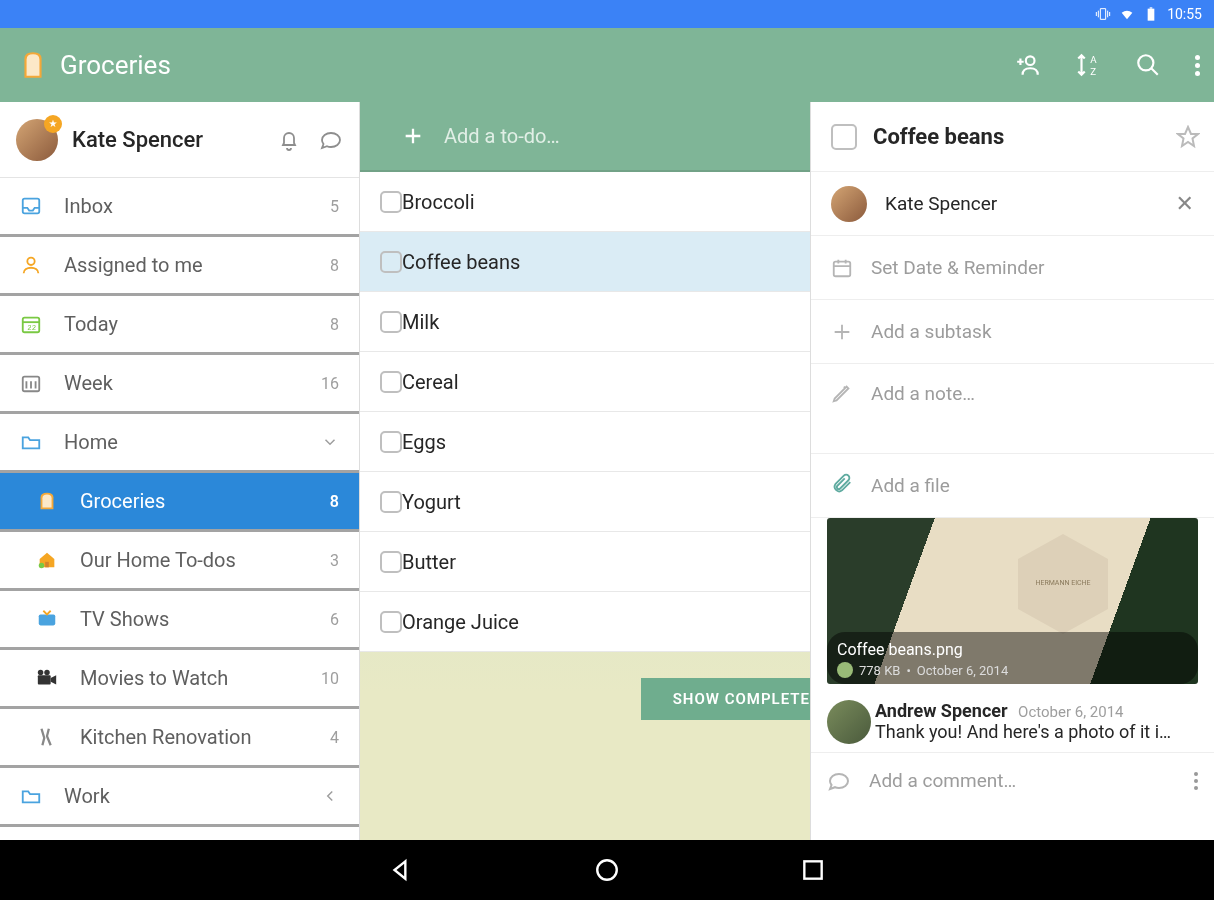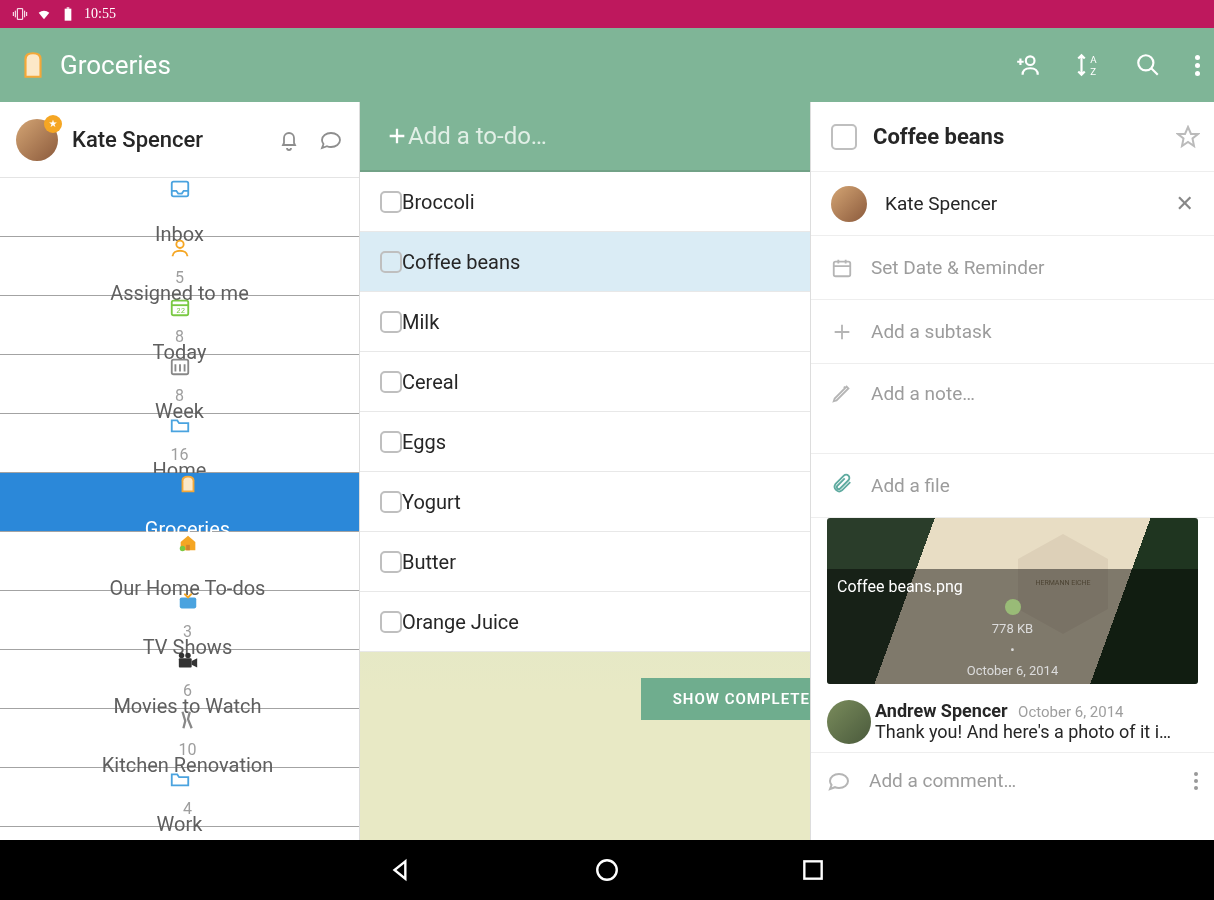--- a/index.html
+++ b/index.html
@@ -1,18 +1,18 @@
 <!DOCTYPE html>
 <html><head>
 <meta charset="utf-8">
 <style>
 * { box-sizing: border-box; margin: 0; padding: 0; }
 body { font-family: -apple-system, "Segoe UI", Roboto, Arial, sans-serif; width: 1214px; height: 900px; background: #000; overflow: hidden; }
 
-.status-bar { height: 28px; background: #be185d; color: #fff; display: flex; align-items: center; padding: 0 12px; font-size: 14px; gap: 8px; font-family: Liberation Serif, serif; }
+.status-bar { height: 28px; background: #3b82f6; color: #fff; display: flex; justify-content: flex-end; align-items: center; padding: 0 12px; font-size: 14px; gap: 8px; }
 .status-bar svg { width: 16px; height: 16px; fill: #fff; }
 
 .app { height: 812px; display: flex; flex-direction: column; background: #c2410c; }
 
 .toolbar { height: 74px; background: #7fb597; display: flex; align-items: center; padding: 0 14px 0 20px; color: #fff; }
 .toolbar .brand-icon { width: 26px; height: 30px; margin-right: 14px; }
 .toolbar .title { font-size: 26px; font-weight: 400; flex: 1; }
 .toolbar .actions { display: flex; gap: 34px; align-items: center; }
 .toolbar .actions svg { width: 26px; height: 26px; fill: none; stroke: #fff; stroke-width: 2; }
 .toolbar .dots span { display:block; width:5px; height:5px; background:#fff; border-radius:50%; margin:3px 0;}
@@ -20,32 +20,32 @@
 .content { flex: 1; display: flex; min-height: 0; }
 
 .sidebar { width: 360px; background: #fff; border-right: 1px solid #ddd; display: flex; flex-direction: column; overflow: hidden;}
 .user-row { display: flex; align-items: center; height: 76px; padding: 0 16px; border-bottom: 1px solid #e4e4e4; gap: 14px; position: relative; }
 .avatar { width: 42px; height: 42px; border-radius: 50%; background: linear-gradient(135deg,#d4a574,#8b5a3c); flex-shrink:0; position: relative;}
 .avatar.badge::after{content:'★'; position:absolute; top:-4px; right:-4px; width:18px; height:18px; background:#f5a623; color:#fff; border-radius:50%; font-size:10px; display:flex; align-items:center; justify-content:center;}
 .user-name { font-size: 22px; color: #262626; flex: 1; font-weight: 500; }
 .user-row svg { width: 24px; height: 24px; stroke: #8e8e8e; fill: none; stroke-width: 1.8; }
 .user-row .actions { display: flex; gap: 18px; }
 
-.nav-item { display: flex; align-items: center; height: 59px; padding: 0 20px; gap: 22px; color: #5f5f5f; font-size: 20px; border-bottom: 1px solid #a3a3a3; position: relative; cursor: pointer; flex-direction: column; }
+.nav-item { display: flex; align-items: center; height: 59px; padding: 0 20px; gap: 22px; color: #5f5f5f; font-size: 20px; border-bottom: 3px solid #a3a3a3; position: relative; cursor: pointer; }
 .nav-item .ico { width: 22px; height: 22px; display:flex; align-items:center; justify-content:center; flex-shrink:0;font-family:Liberation Mono, monospace;}
 .nav-item .ico svg{ width:22px; height:22px; }
 .nav-item .label { flex: 1; }
 .nav-item .count { color: #9e9e9e; font-size: 16px; }
 .nav-item.active { background: #2b88d9; color: #fff; }
 .nav-item.active .count { color: #fff; font-weight: 600; }
 .nav-item.sub { padding-left: 36px; }
 .chev { width:18px; height:18px; }
 
 .middle { width: 450px; background: linear-gradient(180deg, #c8e2cd 0%, #e8e9c5 80%); display: flex; flex-direction: column; position: relative; overflow: hidden; }
-.add-todo { height: 70px; background: #7fb597; display: flex; align-items: center; padding: 0 26px; color: #e1efe6; font-size: 24px; border-bottom: 2px solid rgba(0,0,0,.1);}
+.add-todo { height: 70px; background: #7fb597; display: flex; align-items: center; padding: 0 42px; gap: 20px; color: #e1efe6; font-size: 20px; border-bottom: 2px solid rgba(0,0,0,.1);}
 .add-todo svg{ width:22px; height:22px; stroke:#fff; fill:none; stroke-width:2.5;}
 .todo { height: 60px; background: #fff; border-bottom: 1px solid #e8e8e8; display: flex; align-items: center; padding: 0 20px; font-size: 20px; color: #262626; }
 .todo.selected { background: #daecf5; }
 .cbx { width: 22px; height: 22px; border: 2px solid #bfbfbf; border-radius: 5px; flex-shrink:0;}
 .show-completed { margin: 26px auto 1px; align-self:flex-end; margin-right:0; padding: 12px 0 12px 32px; background: #6fad8e; color: #fff; font-size: 15px; letter-spacing: 1px; font-weight: 600; }
 
 .detail { flex: 1; background: #fff; display: flex; flex-direction: column; border-left: 1px solid #ddd; overflow: hidden; }
 .detail-head { height: 70px; display: flex; align-items: center; padding: 0 14px 0 20px; gap: 16px; border-bottom: 1px solid #eee; }
 .detail-head .cbx { width: 26px; height: 26px; }
 .detail-head .title { flex: 1; font-size: 22px; font-weight: 700; color: #262626; }
@@ -53,22 +53,22 @@
 .drow { height: 64px; display:flex; align-items:center; padding: 0 20px; gap: 18px; border-bottom: 1px solid #eee; color:#9c9c9c; font-size:19px;}
 .drow svg{ width:22px; height:22px; stroke:#b5b5b5; fill:none; stroke-width:2;}
 .drow.assignee { color:#262626;}
 .drow.assignee .avatar{ width:36px; height:36px;}
 .drow .x{ margin-left:auto; font-size:22px; color:#888; cursor:pointer;}
 .drow.note { height: 90px; align-items: flex-start; padding-top: 18px;}
 .drow.file .fico svg{ stroke:#5faba0;}
 
 .attachment { margin: 0 16px 8px; height: 166px; border-radius: 3px; background: linear-gradient(110deg, #2a3d2a 0%, #2a3d2a 25%, #e8ddc4 25%, #e8ddc4 75%, #1f3520 75%); position: relative; overflow:hidden;}
 .hex { position:absolute; top:16px; right:90px; width:90px; height:100px; background:#ddd0b8; clip-path: polygon(50% 0,100% 25%,100% 75%,50% 100%,0 75%,0 25%); display:flex; align-items:center; justify-content:center; font-size:7px; color:#8a7a5c; text-align:center; line-height:1.1;}
-.att-footer { position:absolute; bottom:0; left:0; right:0; background:rgba(0,0,0,.45); color:#fff; padding:8px 10px 6px; font-size:16px;}
-.att-footer .meta{ font-size:13px; color:#dcdcdc; display:flex; align-items:center; gap:6px; margin-top:3px;flex-direction:column;}
+.att-footer { position:absolute; bottom:0; left:0; right:0; background:rgba(0,0,0,.45); color:#fff; padding:8px 10px 6px; font-size:16px;border-radius:18px;}
+.att-footer .meta{ font-size:13px; color:#dcdcdc; display:flex; align-items:center; gap:6px; margin-top:3px;}
 .att-footer .meta .mavatar{ width:16px; height:16px; border-radius:50%; background:#9b7;}
 
 .comment { display:flex; padding: 8px 16px; gap:4px;}
 .comment .avatar{ width:44px; height:44px; background: linear-gradient(135deg,#7a8c5c,#4a5a3c);}
 .comment .body { flex:1; font-size:18px; color:#262626;}
 .comment .body .author{ font-weight:700; font-size:18px;}
 .comment .body .date{ color:#9e9e9e; font-size:15px; margin-left:6px;}
 
 .comment-input { height: 56px; border-top:1px solid #eee; display:flex; align-items:center; padding:18px 16px; gap:18px; color:#9c9c9c; font-size:19px;}
 .comment-input svg{ width:24px; height:24px; stroke:#b5b5b5; fill:none; stroke-width:2;}

